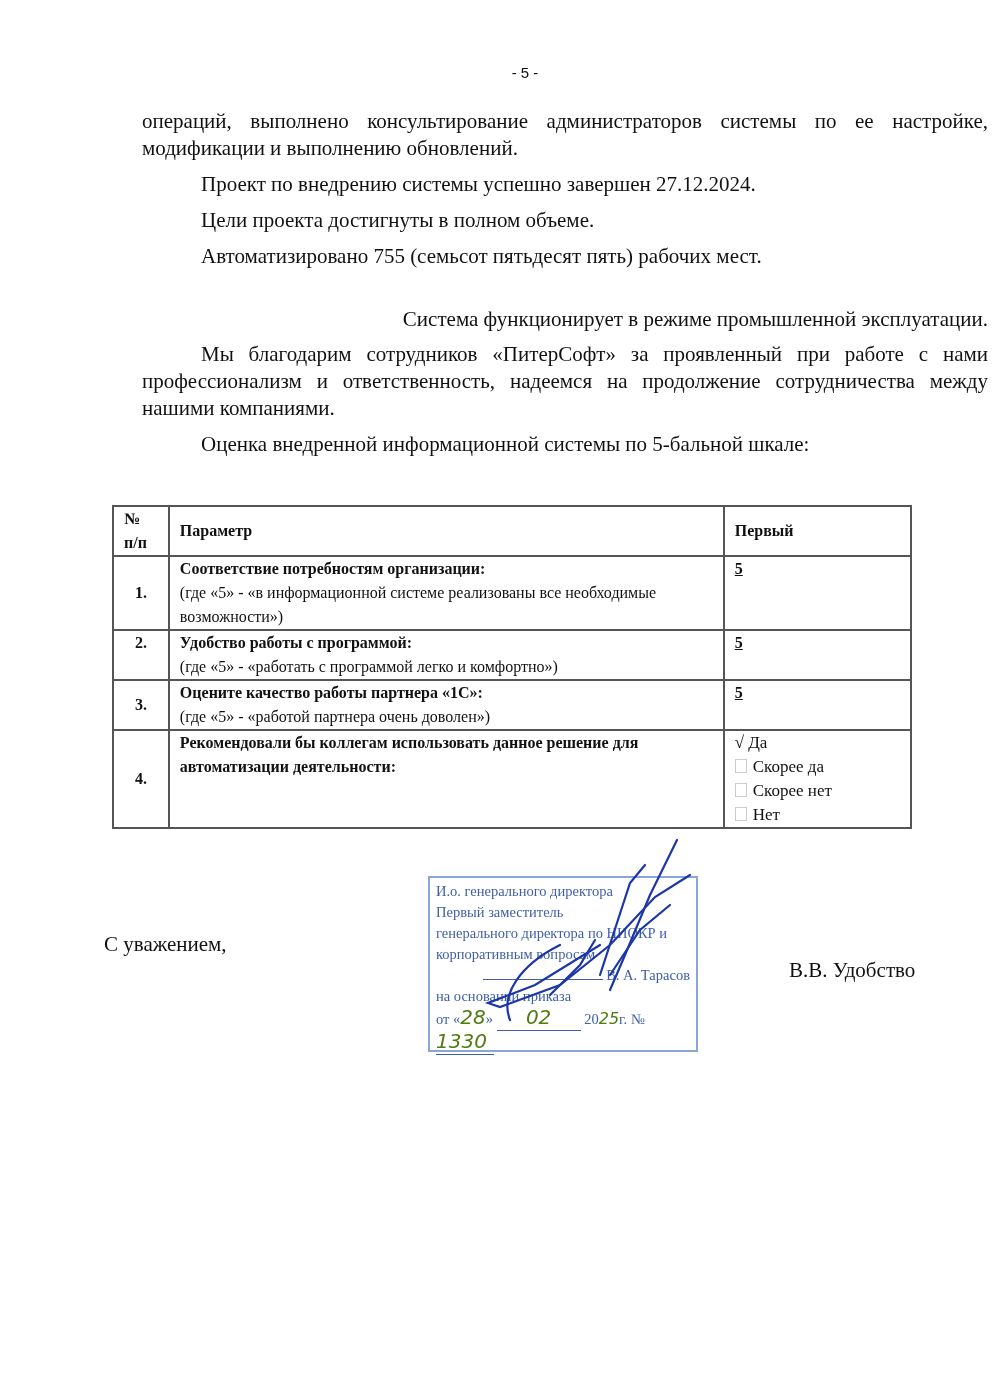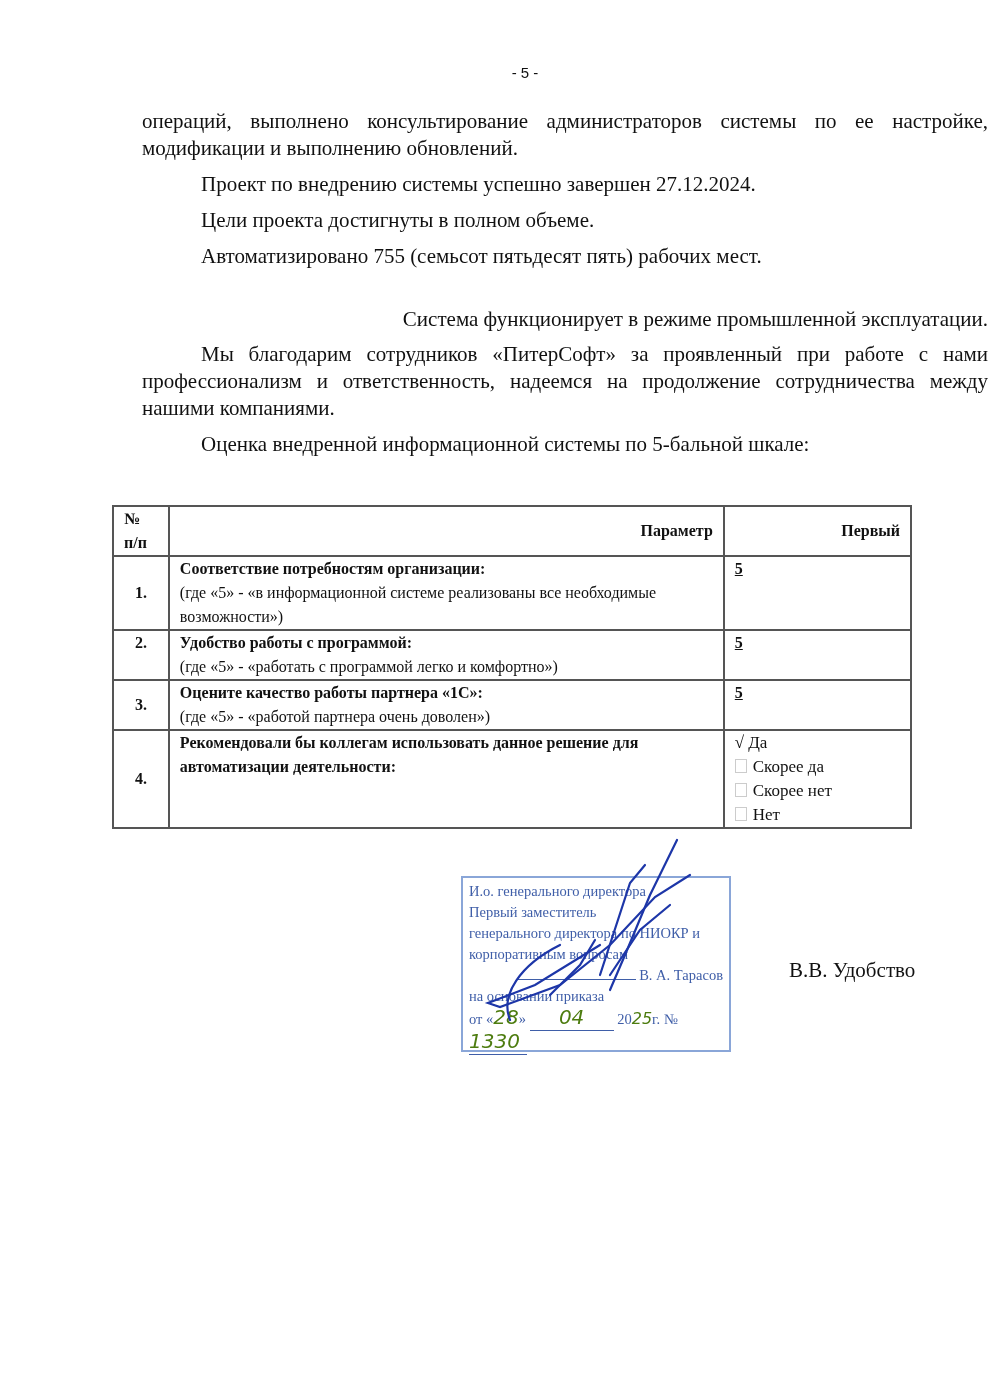--- a/index.html
+++ b/index.html
@@ -23,39 +23,39 @@
     .p6 { top: 341px; }
     .p7 { top: 431px; }
 
     table.rating {
       position: absolute; left: 112px; top: 505px; width: 800px;
       border-collapse: collapse; font-size: 16px; line-height: 24px;
     }
     table.rating td, table.rating th {
       border: 2px solid #555; padding: 0 10px; vertical-align: top;
     }
-    table.rating th { font-weight: bold; vertical-align: middle; text-align: right; height: 46px; }
+    table.rating th { font-weight: bold; vertical-align: middle; text-align: left; height: 46px; }
     table.rating th.num { text-align: left; padding-left: 10px; line-height: 24px; }
     td.num { text-align: center; vertical-align: middle !important; font-weight: bold; width: 34px; }
     td.param { width: 536px; }
     td.score { width: 166px; }
     .param-title { font-weight: bold; }
     .score-val { font-weight: bold; text-decoration: underline; }
     .opt { display: block; font-size: 17px; }
     .box {
       display: inline-block; width: 10px; height: 12px; border: 1px solid #ccc;
       margin-right: 6px; vertical-align: -1px;
     }
     .check { margin-right: 4px; }
 
     .closing { position: absolute; left: 104px; top: 929px; font-size: 21px; line-height: 30px; }
     .signer { position: absolute; left: 789px; top: 958px; font-size: 21px; }
 
     .stamp {
-      position: absolute; left: 461px; top: 876px; width: 270px; height: 176px;
+      position: absolute; left: 428px; top: 876px; width: 270px; height: 176px;
       border: 2px solid #8aa6d8; box-sizing: border-box;
       color: #3f5ea8; font-size: 14.5px; line-height: 21px; padding: 3px 6px;
     }
     .stamp .right { text-align: right; }
     .stamp .fill-line { display: inline-block; border-bottom: 1px solid #3f5ea8; }
     .hand { font-family: "DejaVu Sans", sans-serif; font-style: italic; color: #4d7c0f; font-size: 20px; }
     .sig-svg { position: absolute; left: 440px; top: 835px; width: 300px; height: 200px; pointer-events: none; }
   </style>
 </head>
 <body>
@@ -121,36 +121,37 @@
       </span>
       <span class="opt">
         <span class="box"></span><span>Нет</span>
       </span>
     </td>
   </tr>
 </tbody>
   </table>
 
 <div class="closing">
+  <div>С уважением,</div>
 </div>
 <div class="signer">В.В. Удобство</div>
 
 <div class="stamp">
   <div>И.о. генерального директора</div>
   <div>Первый заместитель</div>
   <div>генерального директора по НИОКР и</div>
   <div>корпоративным вопросам</div>
   <div class="right">
     <span class="fill-line" style="width:120px"></span>
     <span>В. А. Тарасов</span>
   </div>
   <div>на основании приказа</div>
   <div>
     <span>от «</span><span class="hand">28</span><span>»</span>
-    <span class="fill-line" style="width:84px;text-align:center"><span class="hand">04</span></span>
+    <span class="fill-line" style="width:84px;text-align:center"><span class="hand">02</span></span>
     <span>20</span><span class="hand" style="font-size:16px">25</span><span>г. №</span>
     <span class="fill-line" style="width:58px"><span class="hand">1330</span></span>
   </div>
 </div>
 
 <svg class="sig-svg" viewBox="0 0 300 200">
   <g fill="none" stroke="#1d36a8" stroke-width="2.2" stroke-linecap="round">
     <path d="M237 5 L210 60 L185 120 L170 155"></path>
     <path d="M205 30 L190 48 L160 140"></path>
     <path d="M250 40 L215 62 L170 110 L120 150 L60 172 L48 168 L95 150 L160 110"></path>

